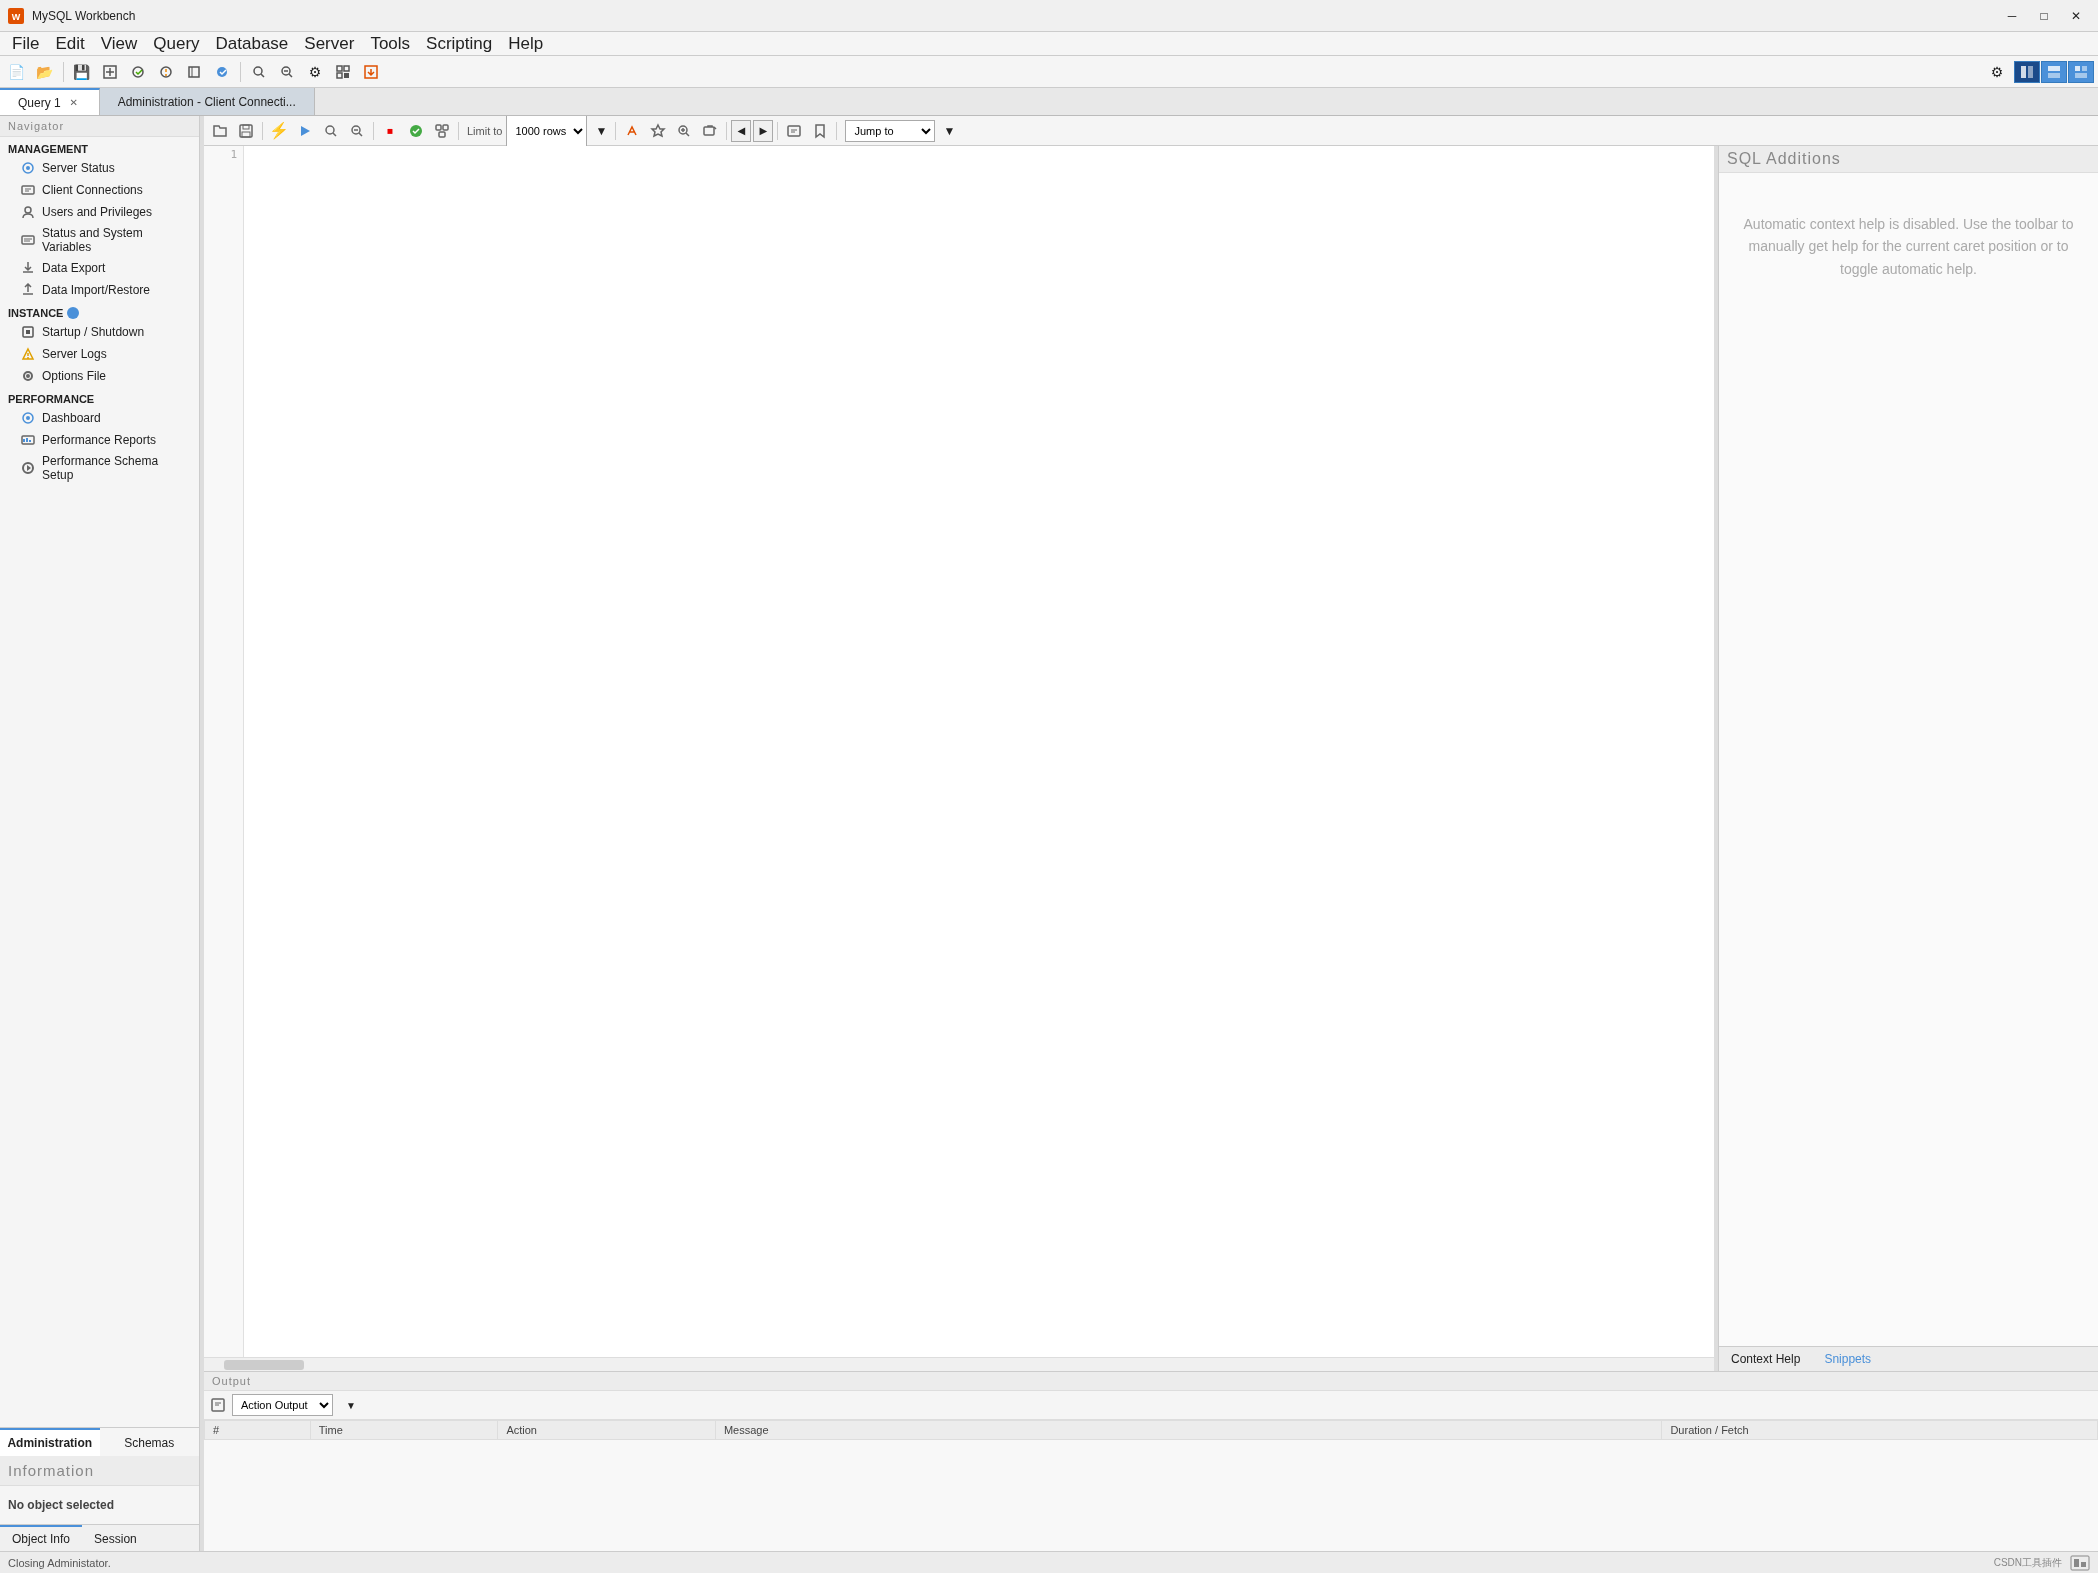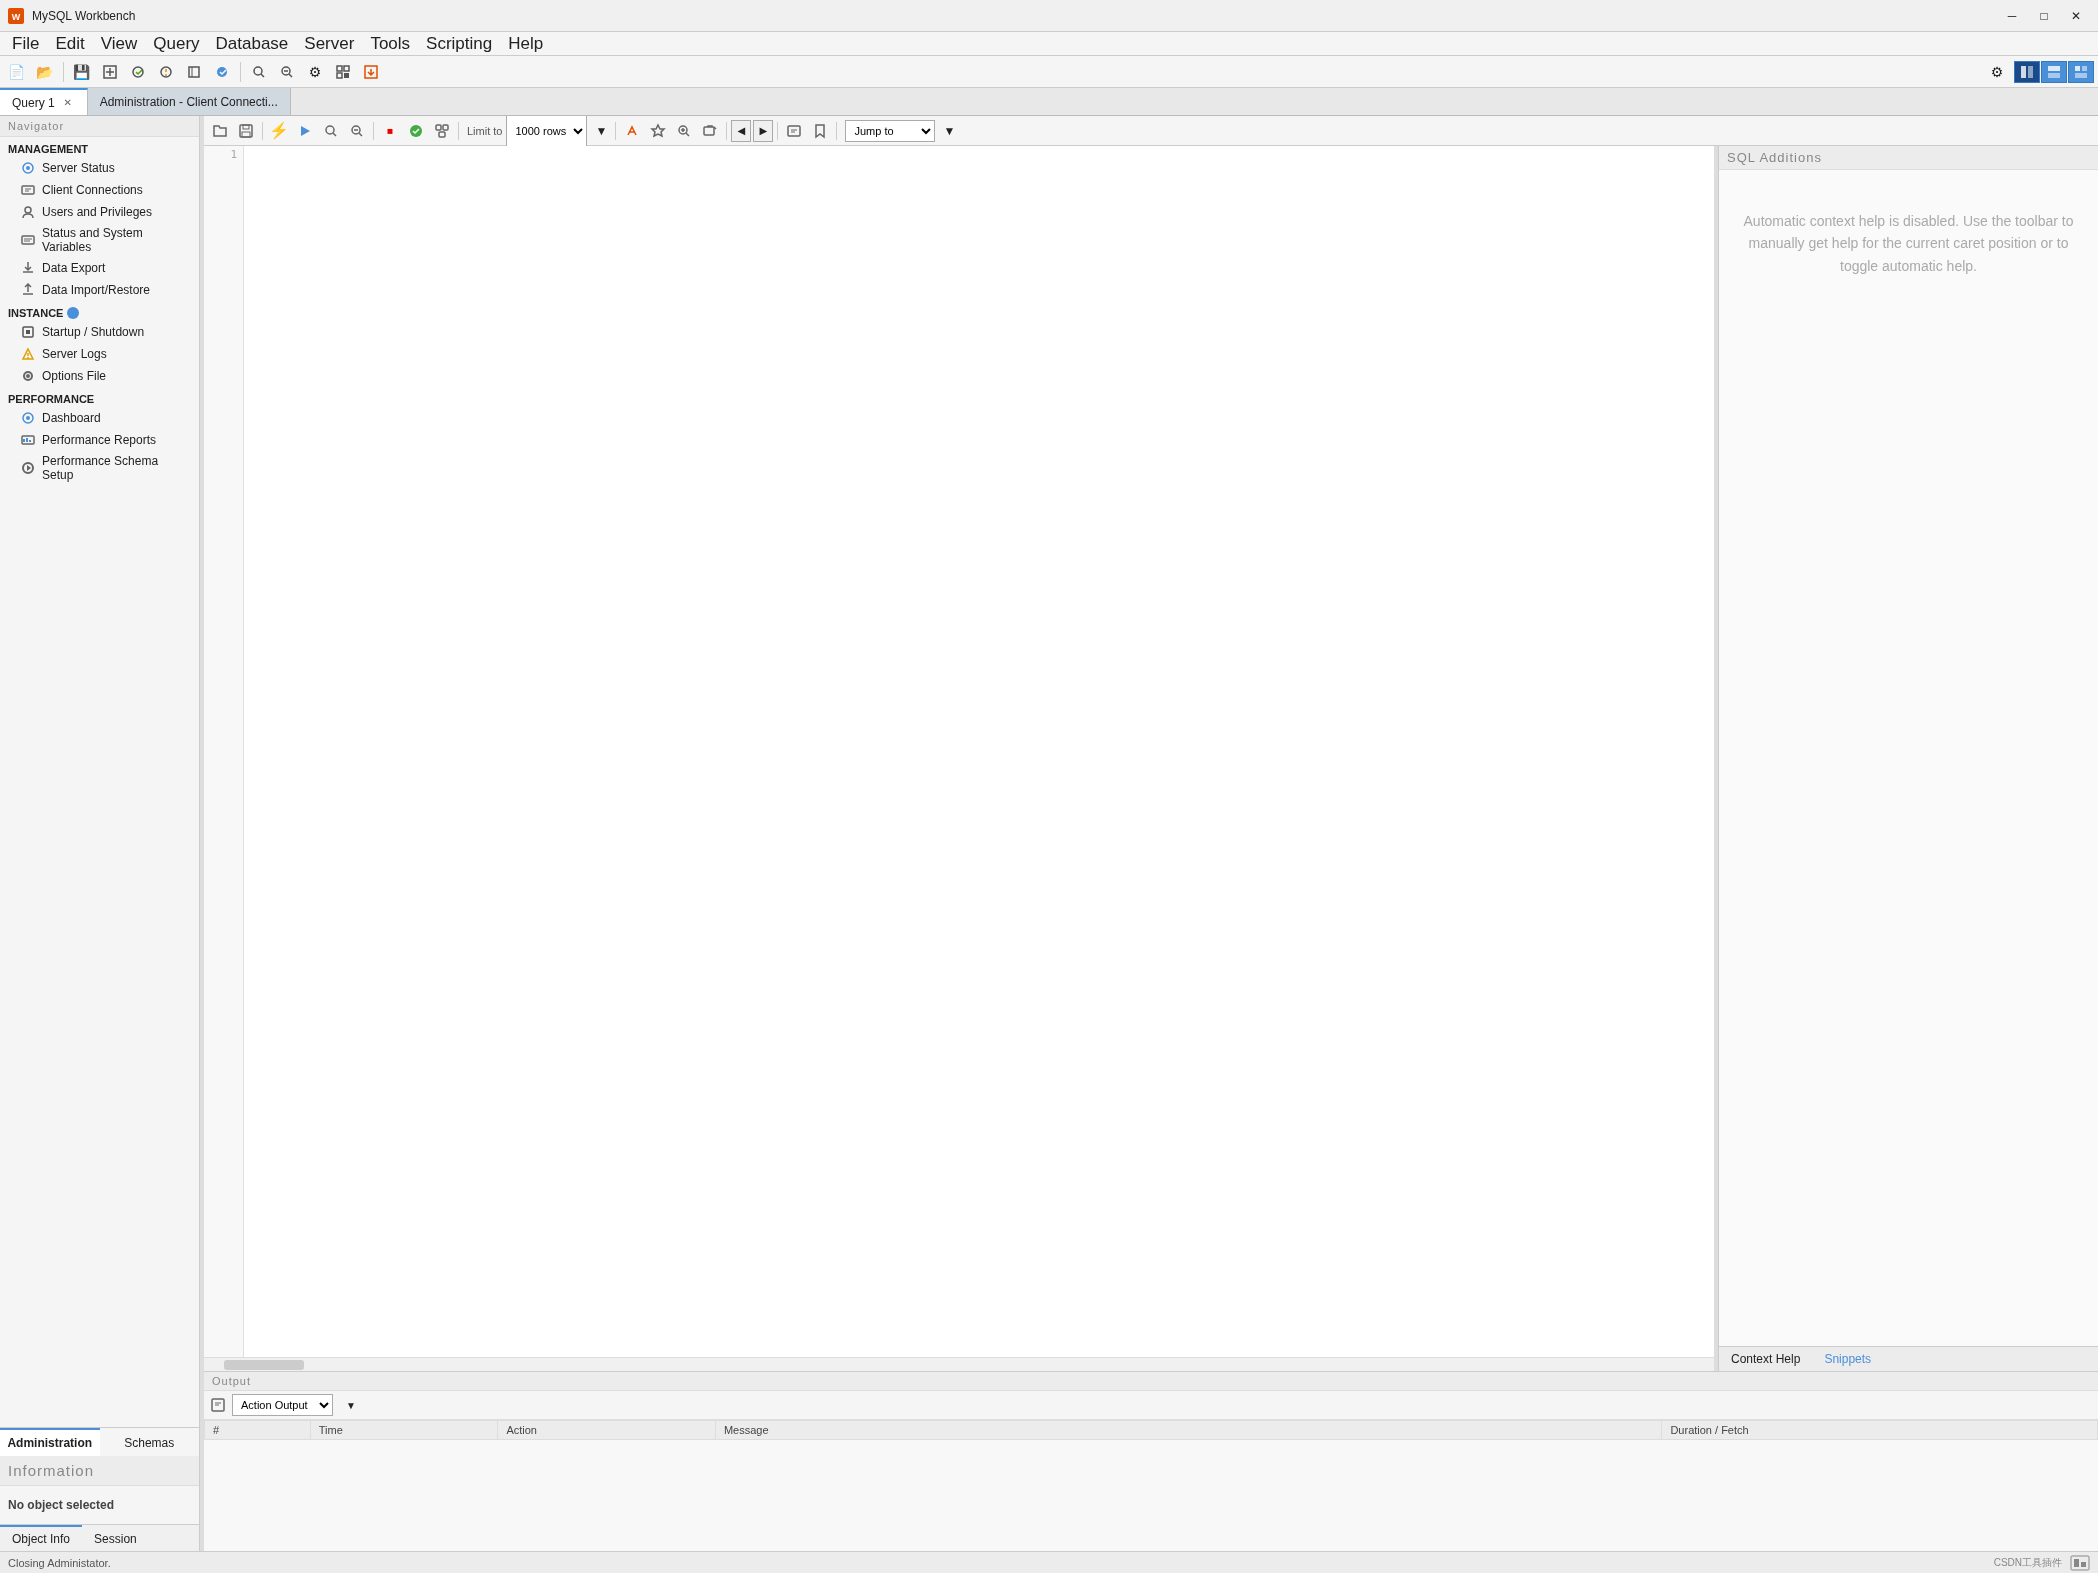--- a/index.html
+++ b/index.html
@@ -20,21 +20,21 @@
     .toolbar { background: #f5f5f5; display: flex; align-items: center; padding: 2px 4px; height: 32px; border-bottom: 1px solid #ccc; gap: 2px; }
     .tb-btn { width: 26px; height: 26px; display: flex; align-items: center; justify-content: center; cursor: pointer; border: 1px solid transparent; border-radius: 2px; font-size: 14px; }
     .tb-sep { width: 1px; height: 20px; background: #ccc; margin: 0 3px; }
     .toolbar-right { margin-left: auto; display: flex; align-items: center; gap: 4px; }
     .layout-btns { display: flex; gap: 1px; }
     .layout-btn { width: 26px; height: 22px; background: #4a90d9; border: 1px solid #357abd; cursor: pointer; display: flex; align-items: center; justify-content: center; }
     .layout-btn:first-child { background: #2060a0; }
 
     
     .tab-bar { background: #e8e8e8; display: flex; align-items: stretch; height: 28px; border-bottom: 1px solid #bbb; }
-    .tab { display: flex; align-items: center; padding: 0 12px; cursor: pointer; border-right: 1px solid #bbb; font-size: 12px; gap: 6px; background: #d0d8e0; }
+    .tab { display: flex; align-items: center; padding: 0 18px; cursor: pointer; border-right: 1px solid #bbb; font-size: 12px; gap: 6px; background: #d0d8e0; }
     .tab.active { background: #ffffff; border-top: 2px solid #4a90d9; }
     .tab .close-tab { font-size: 10px; color: #666; cursor: pointer; width: 14px; height: 14px; display: flex; align-items: center; justify-content: center; border-radius: 2px; }
 
     
     .main-layout { display: flex; flex: 1; overflow: hidden; }
 
     
     .navigator { width: 200px; min-width: 200px; background: #f5f5f5; border-right: 1px solid #ccc; display: flex; flex-direction: column; overflow: hidden; }
     .nav-header { padding: 4px 8px; font-size: 11px; color: #888; background: #ececec; border-bottom: 1px solid #ddd; letter-spacing: 1px; }
     .nav-section-title { font-size: 11px; font-weight: bold; padding: 6px 8px 2px 8px; color: #222; }
@@ -64,21 +64,21 @@
     .limit-select { display: flex; align-items: center; gap: 4px; margin-left: 4px; }
     .limit-select select { font-size: 11px; padding: 1px 4px; border: 1px solid #aaa; background: white; height: 22px; }
     .nav-arrow { width: 20px; height: 22px; display: flex; align-items: center; justify-content: center; cursor: pointer; border: 1px solid #aaa; background: #f0f0f0; font-size: 10px; }
     .jump-to { display: flex; align-items: center; gap: 4px; margin-left: 4px; }
     .jump-to select { font-size: 11px; padding: 1px 4px; border: 1px solid #aaa; background: white; height: 22px; min-width: 80px; }
 
     
     .query-split { display: flex; flex: 1; overflow: hidden; min-height: 0; }
     .query-editor-area { flex: 1; display: flex; flex-direction: column; overflow: hidden; }
     .sql-additions { width: 380px; border-left: 1px solid #ccc; display: flex; flex-direction: column; background: #fafafa; }
-    .sql-additions-header { padding: 4px 8px; font-size: 13px; color: #888; background: #ececec; border-bottom: 1px solid #ddd; letter-spacing: 1px; }
+    .sql-additions-header { padding: 4px 8px; font-size: 16px; color: #888; background: #ececec; border-bottom: 1px solid #ddd; letter-spacing: 1px; }
 
     
     .editor { flex: 1; background: #ffffff; overflow: auto; position: relative; }
     .editor-gutter { width: 40px; float: left; background: #f8f8f8; border-right: 1px solid #e0e0e0; min-height: 100%; }
     .line-num { padding: 0 6px; line-height: 18px; color: #aaa; font-size: 11px; text-align: right; font-family: monospace; }
     .editor-content { margin-left: 40px; padding: 4px; min-height: 100%; font-family: monospace; font-size: 12px; }
 
     
     .h-scroll { height: 14px; background: #f0f0f0; border-top: 1px solid #ddd; }
     .h-scroll-thumb { height: 10px; width: 80px; background: #ccc; margin: 2px 20px; border-radius: 3px; }

